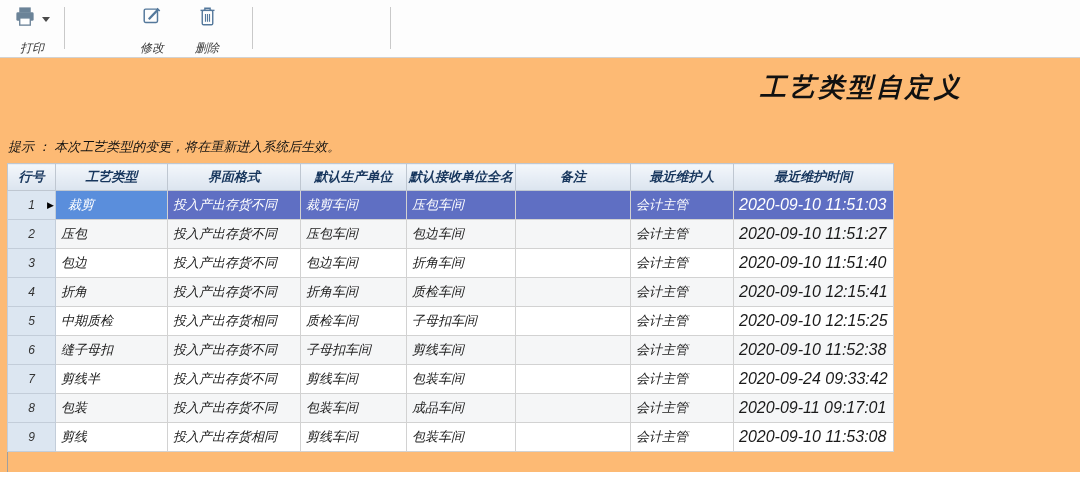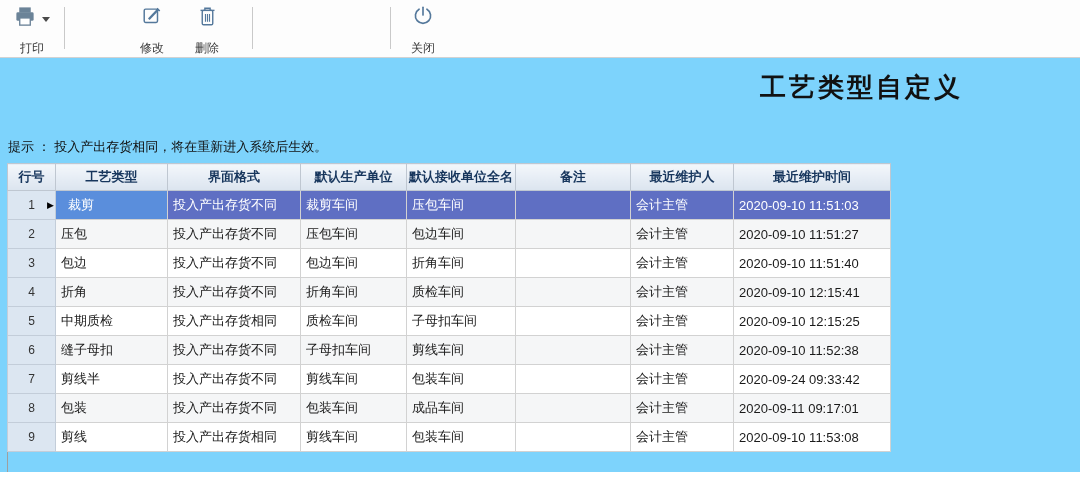--- a/index.html
+++ b/index.html
@@ -1,17 +1,17 @@
 <!DOCTYPE html>
 <html><head>
 <meta charset="utf-8">
 <style>
   html,body{margin:0;padding:0;background:#fff;}
-  .screen{position:relative;width:1080px;height:472px;background:#7dd3fc;overflow:hidden;
-          font-family:"Liberation Sans","DejaVu Sans",sans-serif;}
+  .screen{position:relative;width:1080px;height:472px;background:#fdba74;overflow:hidden;
+          font-family:"Liberation Sans","DejaVu Sans",sans-serif;font-style:italic;}
 
   
   .toolbar{position:absolute;left:0;top:0;width:1080px;height:57px;background:#fdfdfd;
            border-bottom:1px solid #d2d2d2;}
   .tbtn{position:absolute;top:5px;height:50px;display:flex;flex-direction:column;
         align-items:center;justify-content:space-between;cursor:default;}
   .tbtn .iconrow{display:flex;align-items:center;gap:4px;height:26px;}
   .tbtn .lbl{font-size:12px;color:#3a3a3a;line-height:14px;white-space:nowrap;}
   .sep{position:absolute;top:7px;height:42px;width:1px;background:#c9c9c9;}
 
@@ -26,21 +26,21 @@
   .grid th{height:26px;background:linear-gradient(#f3f7fb,#dbe4ef);color:#17365d;
            font-weight:bold;font-size:13px;border:1px solid #bfc7d1;overflow:hidden;
            white-space:nowrap;padding:0 2px;}
   .grid td{height:28px;border:1px solid #d2d2d2;padding:0 5px;overflow:hidden;
            white-space:nowrap;color:#1a1a1a;background:#fff;}
   .grid td.rownum{background:#dce6f1;text-align:center;padding:0 2px;font-size:12px;
                   color:#333;position:relative;border-color:#c3cdd9;}
   .grid tbody tr:nth-child(even) td:not(.rownum){background:#f5f6f7;}
   .grid tbody tr.selected td:not(.rownum){background:#5f6fc3;color:#fff;}
   .grid tbody tr.selected td.c1{background:#5a8edc;padding-left:12px;}
-  .grid td.c7{font-size:13px;}
+  .grid td.c7{font-size:16px;}
   .marker{position:absolute;right:1px;top:50%;transform:translateY(-50%);
           font-size:9px;color:#000;}
   .table-tail{position:absolute;left:7px;top:452px;width:1px;height:32px;background:#9f9f9f;}
 </style>
 </head>
 <body>
 
 <div class="screen">
 
   <div class="toolbar">
@@ -92,35 +92,24 @@
       </span>
       <span class="lbl">修改</span>
     </div>
 
     <div class="sep" style="left:252px;"></div>
 
 
 
     <div class="sep" style="left:390px;"></div>
 
-    <div class="tbtn" style="left:398px;width:50px;">
-      <span class="iconrow">
-        <span>
-          <svg width="22" height="22" viewBox="0 0 24 24" fill="none" stroke="#54789b" stroke-width="1.8" stroke-linecap="round">
-            <path d="M12 2.5v8.5"></path>
-            <path d="M7.7 4.6a8.3 8.3 0 1 0 8.6 0"></path>
-          </svg>
-        </span>
-      </span>
-      <span class="lbl">关闭</span>
-    </div>
   </div>
 
   <div class="title">工艺类型自定义</div>
-  <div class="hint">提示 ： 投入产出存货相同，将在重新进入系统后生效。</div>
+  <div class="hint">提示 ： 本次工艺类型的变更，将在重新进入系统后生效。</div>
 
   <table class="grid">
       <colgroup>
         <col style="width: 48px;">
         <col style="width: 112px;">
         <col style="width: 133px;">
         <col style="width: 106px;">
         <col style="width: 106px;">
         <col style="width: 115px;">
         <col style="width: 103px;">

